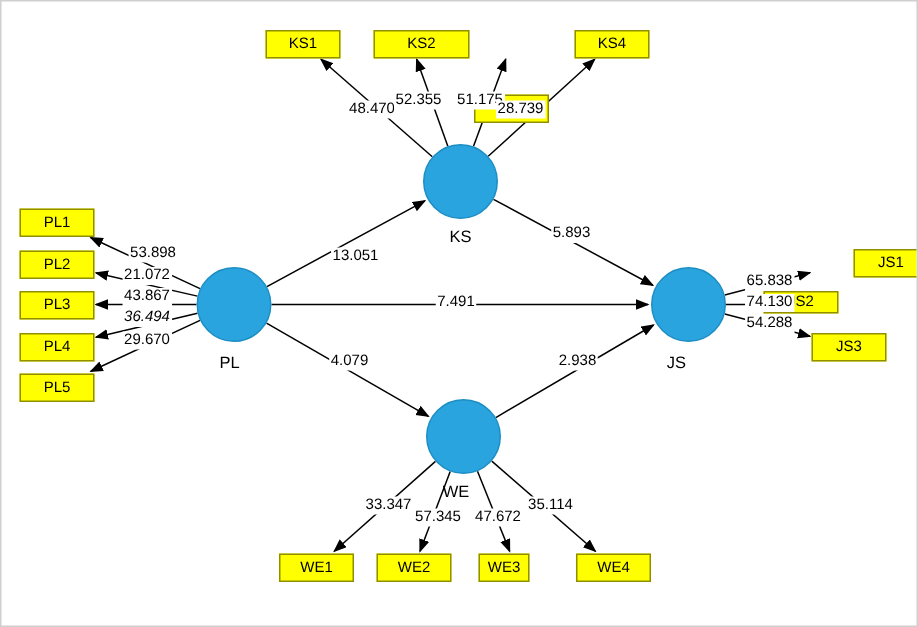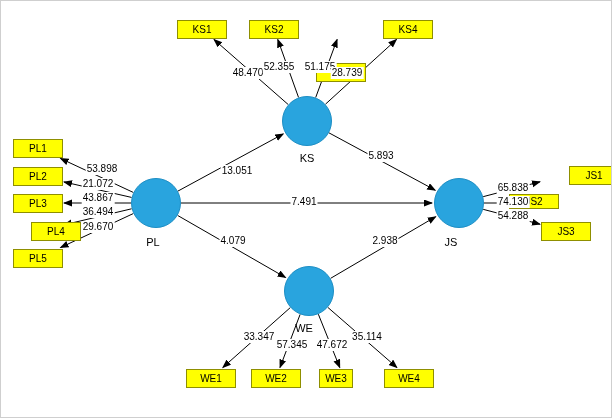--- a/index.html
+++ b/index.html
@@ -65,34 +65,34 @@
       <line x1="326.8610769644429" y1="306.4091369590653" x2="395.9310344827586" y2="366.5" class="edge" marker-end="url(#arrowhead)"></line>
     </svg>
   <div id="node-layer">
       <div class="num-label" style="left: 236px; top: 155px; margin-top: 15px;">13.051</div>
       <div class="num-label" style="left: 303px; top: 201px;">7.491</div>
       <div class="num-label" style="left: 232px; top: 240px;">4.079</div>
       <div class="num-label" style="left: 380px; top: 155px;">5.893</div>
       <div class="num-label" style="left: 384px; top: 240px;">2.938</div>
       <div class="indicator" style="left: 176px; top: 18.5px; width: 50px; height: 19px;">KS1</div>
       <div class="num-label" style="left: 247px; top: 72px;">48.470</div>
-      <div class="indicator" style="left: 248px; top: 18.5px; width: 50px; height: 19px;">KS2</div>
+      <div class="indicator" style="left: 248px; top: 18.5px; width: 64px; height: 19px;">KS2</div>
       <div class="num-label" style="left: 278px; top: 66px;">52.355</div>
       <div class="indicator" style="left: 315px; top: 18.5px; width: 50px; height: 19px; margin-top: 43px;">KS3</div>
       <div class="num-label" style="left: 319px; top: 66px;">51.175</div>
       <div class="indicator" style="left: 382px; top: 18.5px; width: 50px; height: 19px;">KS4</div>
       <div class="num-label" style="left: 346px; top: 72px;">28.739</div>
       <div class="indicator" style="left: 12px; top: 137.5px; width: 50px; height: 19px;">PL1</div>
       <div class="num-label" style="left: 101px; top: 168px;">53.898</div>
       <div class="indicator" style="left: 12px; top: 165.5px; width: 50px; height: 19px;">PL2</div>
       <div class="num-label" style="left: 97px; top: 183px;">21.072</div>
       <div class="indicator" style="left: 12px; top: 192.5px; width: 50px; height: 19px;">PL3</div>
       <div class="num-label" style="left: 97px; top: 197px;">43.867</div>
-      <div class="indicator" style="left: 12px; top: 220.5px; width: 50px; height: 19px; margin-left: 18px;">PL4</div>
-      <div class="num-label" style="left: 97px; top: 211px;">36.494</div>
+      <div class="indicator" style="left: 12px; top: 220.5px; width: 50px; height: 19px;">PL4</div>
+      <div class="num-label" style="left: 97px; top: 211px; font-style: italic;">36.494</div>
       <div class="indicator" style="left: 12px; top: 247.5px; width: 50px; height: 19px;">PL5</div>
       <div class="num-label" style="left: 97px; top: 226px;">29.670</div>
       <div class="indicator" style="left: 568px; top: 164.5px; width: 50px; height: 19px;">JS1</div>
       <div class="num-label" style="left: 512px; top: 187px;">65.838</div>
       <div class="indicator" style="left: 508px; top: 192.5px; width: 50px; height: 15px;">JS2</div>
       <div class="num-label" style="left: 512px; top: 201px;">74.130</div>
       <div class="indicator" style="left: 540px; top: 220.5px; width: 50px; height: 19px;">JS3</div>
       <div class="num-label" style="left: 512px; top: 215px;">54.288</div>
       <div class="indicator" style="left: 185px; top: 367.5px; width: 50px; height: 19px; text-align: right;">WE1</div>
       <div class="num-label" style="left: 258px; top: 336px;">33.347</div>

